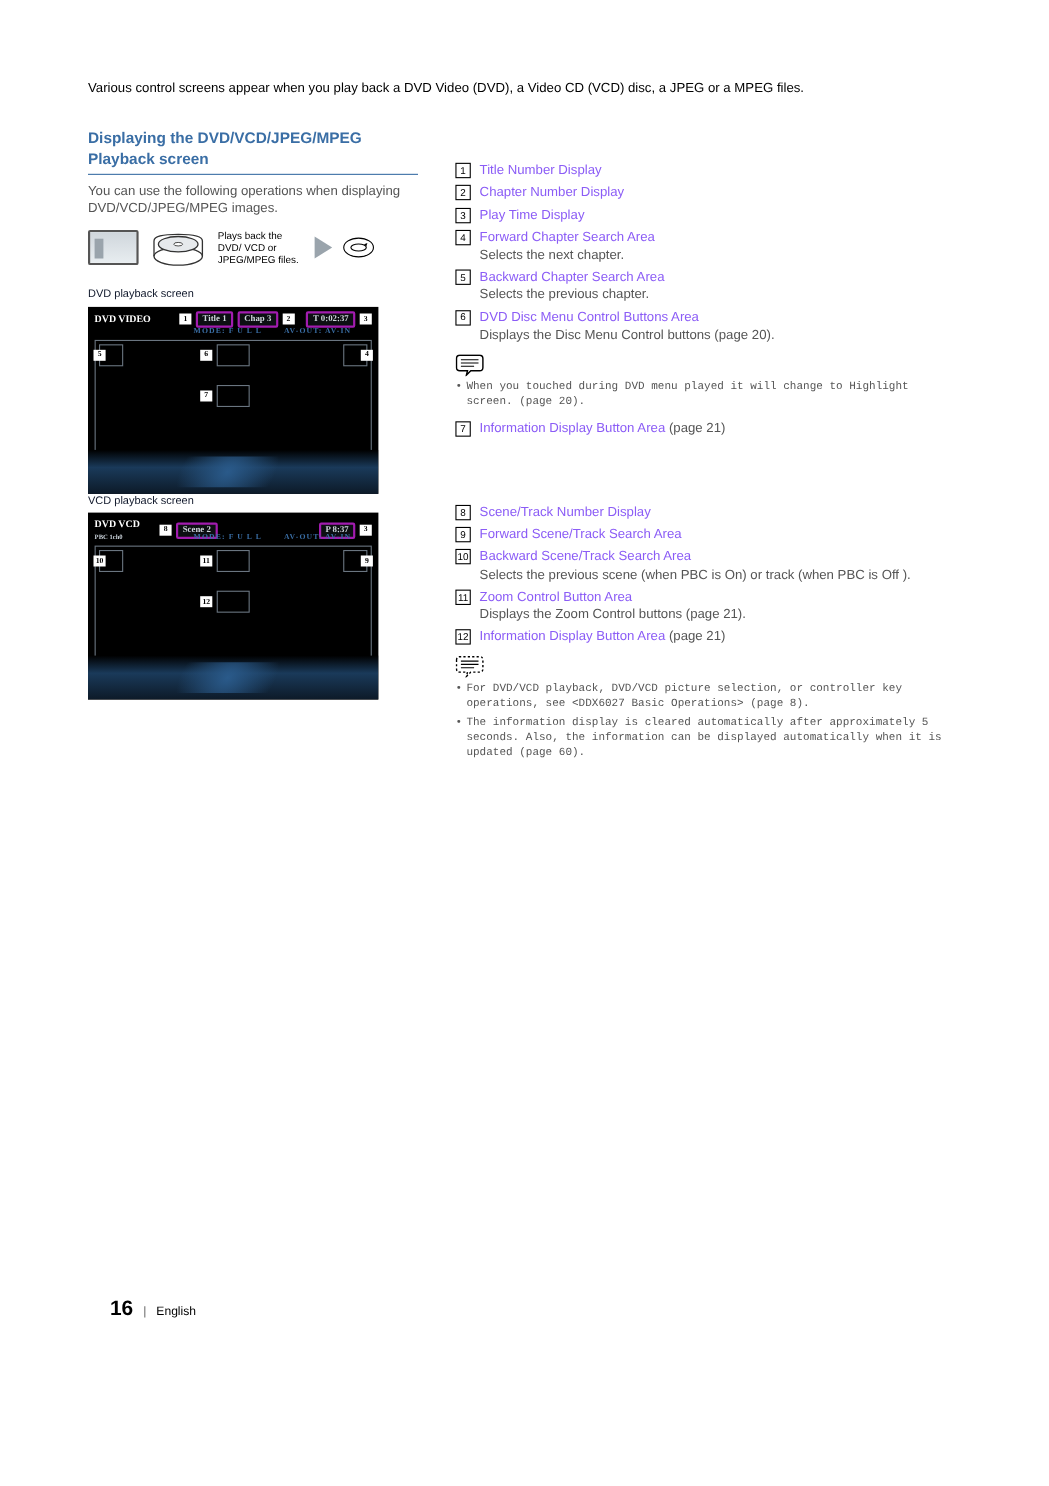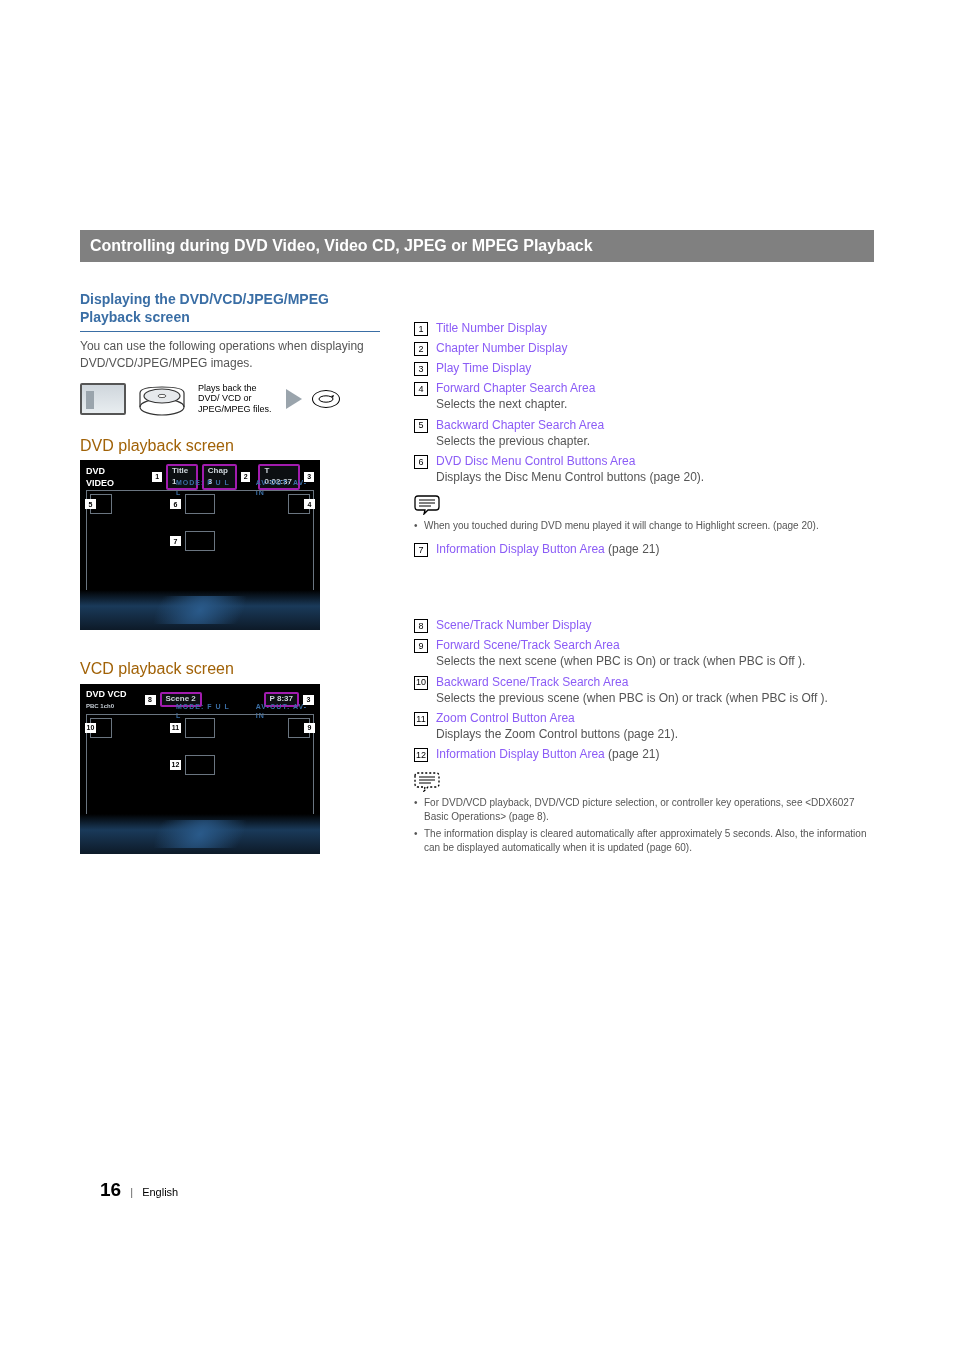--- a/index.html
+++ b/index.html
@@ -81,31 +81,31 @@
     border-left: 16px solid #9aa4ac;
   }
   .disc-icon-circle {
     width: 28px; height: 18px;
     border: 1.5px solid #000;
     border-radius: 50%;
     display:flex; align-items:center; justify-content:center;
   }
   .disc-icon-circle svg { width: 18px; height: 10px;}
   .subhead {
-    font-size: 16px;
-    color: #a16207;
+    font-size: 10px;
+    color: #0f172a;
     margin-bottom: 4px;
   }
   .playback-screen {
-    width: 240px;
+    width: 264px;
     height: 170px;
     background: #000;
     position: relative;
-    margin-bottom: 28px;
     overflow: hidden;
+    font-family: Liberation Serif, serif;
   }
   .pb-topbar {
     position:absolute; top:4px; left:6px; right:6px;
     display:flex; align-items:center; gap:4px;
     color:#fff; font-size:8px; font-weight:bold;
   }
   .pb-label { font-size: 9px; font-weight:bold;}
   .pb-sub { font-size:6px; color:#c8d0d8;}
   .pb-sublabel-row{
     position:absolute; top:18px; left:96px; right:6px;
@@ -180,41 +180,42 @@
   .note-icon.dashed svg path.outer { stroke-dasharray: 2 2; }
   .note-list {
     list-style: none;
     font-size: 10px;
     color: #555;
   }
   .note-list li {
     position: relative;
     padding-left: 10px;
     margin-bottom: 4px;
+    font-family: Liberation Mono, monospace;
   }
   .note-list li::before {
     content: "•";
     position: absolute; left: 0; top: 0;
   }
   .page-footer {
     position: absolute;
     bottom: 148px;
     left: 100px;
     font-size: 11px;
   }
   .page-footer .pn { font-weight: bold; font-size: 19px; }
   .page-footer .sep { margin: 0 6px; color:#666;}
 </style>
 </head>
 <body>
 
 <div class="page">
 
-  <div class="section-bar">Controlling during DVD Video, Video CD, JPEG or MPEG Playback</div>
-
+
+  <p class="intro">Various control screens appear when you play back a DVD Video (DVD), a Video CD (VCD) disc, a JPEG or a MPEG files.</p>
 
   <div class="columns">
 
     <div class="col-left">
       <div class="panel-title">Displaying the DVD/VCD/JPEG/MPEG Playback screen</div>
       <div class="panel-desc">You can use the following operations when displaying DVD/VCD/JPEG/MPEG images.</div>
 
       <div class="media-row">
         <div class="screen-thumb"></div>
         <div class="disc-thumb">
@@ -347,21 +348,21 @@
 
       <div style="height:56px"></div>
 
       <ul class="def-list" id="defs-vcd">
           <li class="def-item">
             <span class="def-num">8</span>
             <span class="def-body"><span class="def-title">Scene/Track Number Display</span></span>
           </li>
           <li class="def-item">
             <span class="def-num">9</span>
-            <span class="def-body"><span class="def-title">Forward Scene/Track Search Area</span><br><span class="def-sub">Selects the next scene (when PBC is On) or track (when PBC is Off ).</span></span>
+            <span class="def-body"><span class="def-title">Forward Scene/Track Search Area</span><br></span>
           </li>
           <li class="def-item">
             <span class="def-num">10</span>
             <span class="def-body"><span class="def-title">Backward Scene/Track Search Area</span><br><span class="def-sub">Selects the previous scene (when PBC is On) or track (when PBC is Off ).</span></span>
           </li>
           <li class="def-item">
             <span class="def-num">11</span>
             <span class="def-body"><span class="def-title">Zoom Control Button Area</span><br><span class="def-sub">Displays the Zoom Control buttons (page 21).</span></span>
           </li>
           <li class="def-item">

